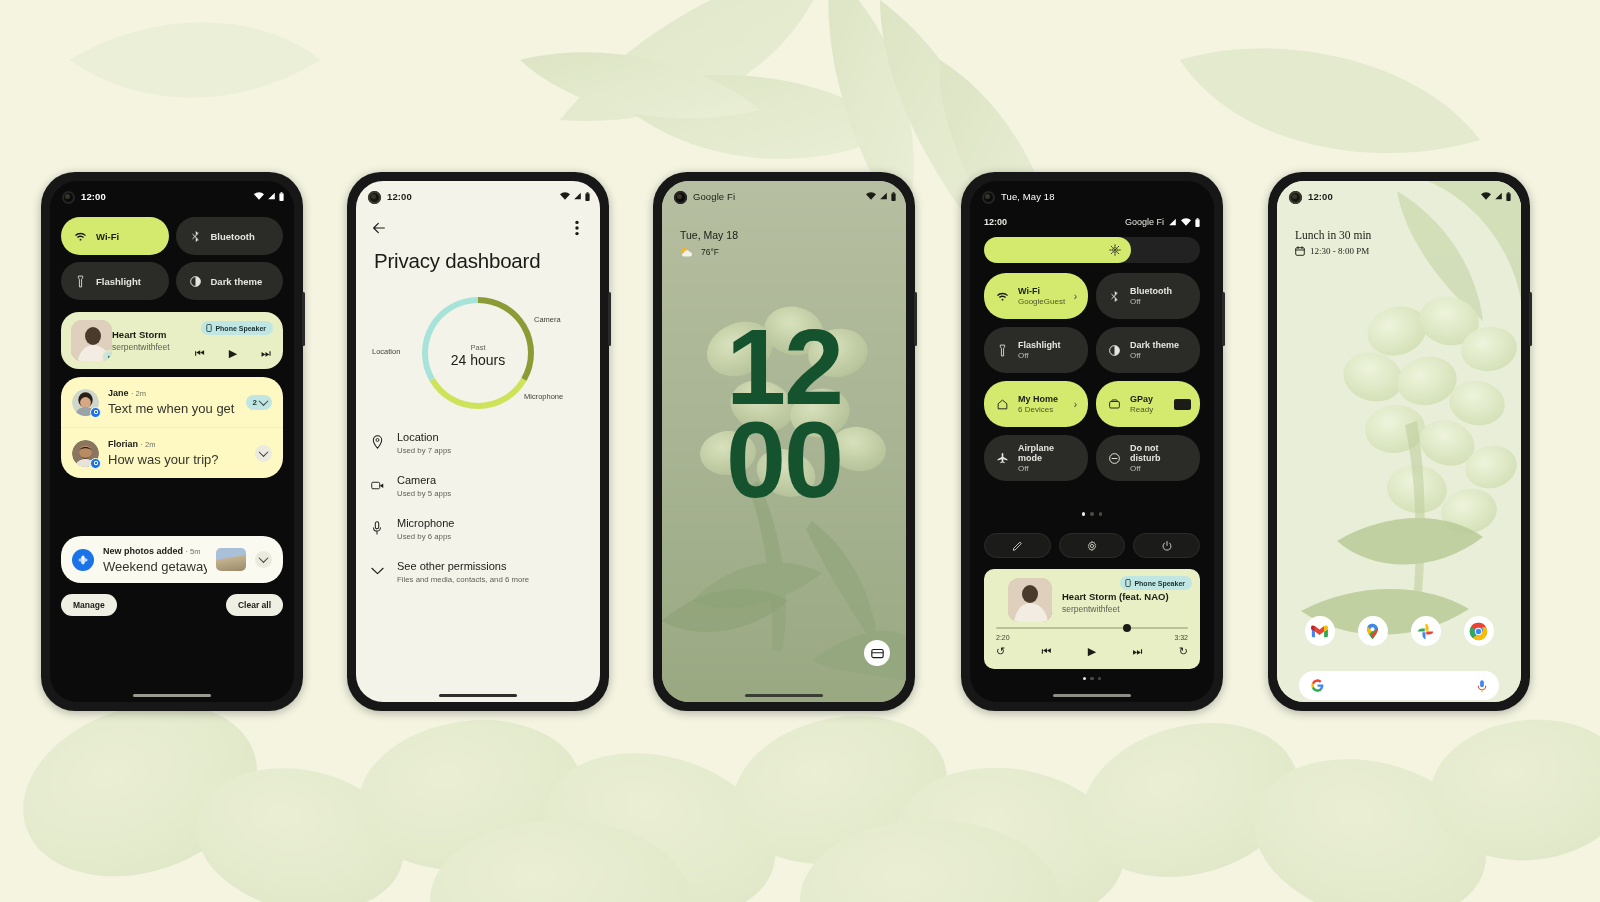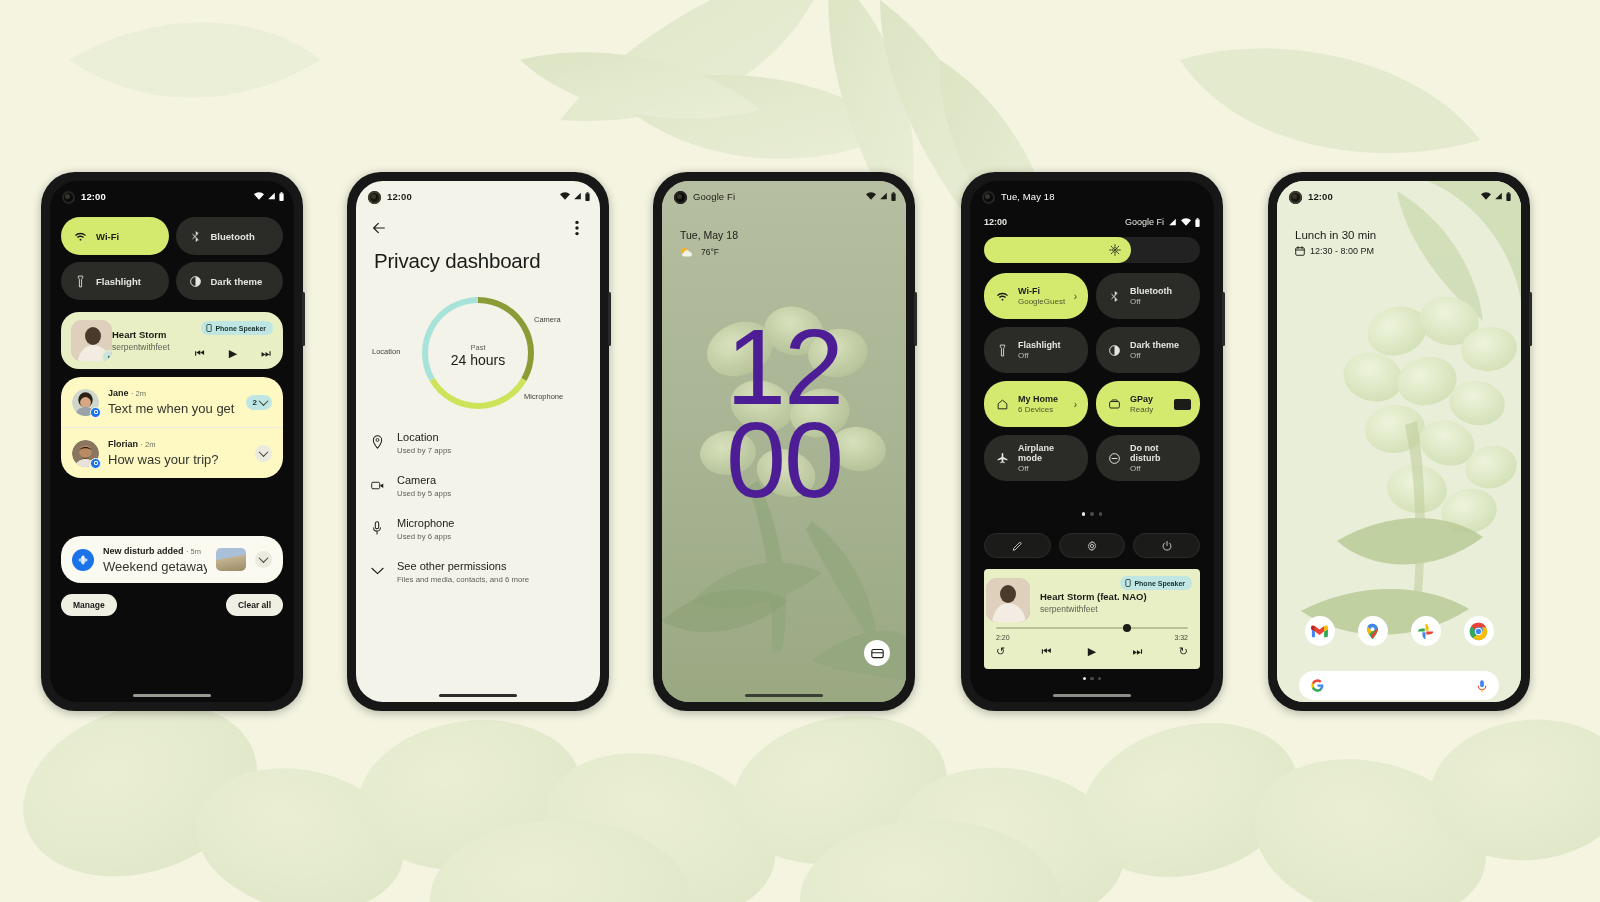--- a/index.html
+++ b/index.html
@@ -146,21 +146,21 @@
   .p2-rt { font-size:11px; color:#1b1c17; }
   .p2-rs { font-size:7.8px; color:#5f6257; margin-top:3px; }
 
   
   #phone3 { left:653px; top:172px; width:262px; height:539px; }
   #p3-screen { background:#b9c0a4; }
   .lock-date { position:absolute; top:48px; left:18px; font-size:10.5px; color:#1b1c17; font-weight:500;}
   .lock-weather { position:absolute; top:66px; left:18px; font-size:8.5px; color:#1b1c17;
                   display:flex; align-items:center; gap:9px; }
   .lock-clock { position:absolute; top:140px; left:0; right:0; text-align:center;
-                font-size:108px; line-height:.86; color:#4c1d95; font-weight:400; letter-spacing:-2px; }
+                font-size:108px; line-height:.86; color:#14532d; font-weight:700; letter-spacing:-2px; }
   .lock-wallet { position:absolute; right:16px; bottom:36px; width:26px; height:26px; border-radius:50%;
                  background:#fff; display:flex; align-items:center; justify-content:center; }
 
   
   #phone4 { left:961px; top:172px; width:262px; height:539px; }
   #p4-screen { background:#0b0b0b; }
   .p4-sb2 { position:absolute; top:30px; left:0; right:0; height:22px; display:flex;
             align-items:center; padding:0 14px; color:#e9e9e2; font-size:9px; font-weight:600; }
   .p4-sb2 .r { margin-left:auto; display:flex; align-items:center; gap:4px; font-weight:500;}
   .bright {
@@ -179,37 +179,37 @@
   .qs4tile .arrow { position:absolute; right:11px; font-size:10px; opacity:.85; }
   .qs4tile .card-ic { position:absolute; right:9px; width:17px; height:11px; border-radius:2px;
                       background:#1b1c17; }
   .pagedots { position:absolute; top:331px; left:0; right:0; display:flex; justify-content:center; gap:5px; }
   .pagedots i { width:3.5px; height:3.5px; border-radius:50%; background:#4a4b45; display:block; }
   .pagedots i.act { background:#e7e7df; }
   .p4-actions { position:absolute; top:352px; left:14px; right:14px; display:flex; gap:8px; }
   .p4-actions div { flex:1; height:25px; border-radius:13px; background:#1b1b19;
                     border:1px solid #2c2d29; display:flex; align-items:center; justify-content:center; }
   .p4-media { position:absolute; left:14px; right:14px; top:388px; height:100px;
-              background:#E8EFC4; border-radius:4px; padding:9px 2px; }
+              background:#E8EFC4; border-radius:10px; padding:9px 24px; }
   .p4-art { width:44px; height:44px; border-radius:11px; position:relative;
             background:linear-gradient(150deg,#e4d5c2,#c9b49c 55%,#8d7c68); overflow:hidden;}
   .p4-seek { position:absolute; left:12px; right:12px; top:58px; height:2px; background:#b9c195; border-radius:2px; }
   .p4-seek .knob { position:absolute; left:66%; top:-3px; width:8px; height:8px; border-radius:50%; background:#1b1c17; }
   .p4-times { position:absolute; left:12px; right:12px; top:65px; display:flex;
               justify-content:space-between; font-size:7px; color:#3f4236; }
   .p4-mctrls { position:absolute; left:12px; right:12px; top:76px; display:flex;
                justify-content:space-between; align-items:center; color:#1b1c17; }
   .p4-dots { position:absolute; left:0; right:0; bottom:22px; display:flex; justify-content:center; gap:4px; }
   .p4-dots i { width:3.5px; height:3.5px; border-radius:50%; background:#4a4b45; }
   .p4-dots i.act { background:#e7e7df; }
 
   
   #phone5 { left:1268px; top:172px; width:262px; height:539px; }
   #p5-screen { background:#e7ecd3; }
-  .at-a-glance { position:absolute; top:48px; left:18px; }
+  .at-a-glance { position:absolute; top:48px; left:18px;font-family:Liberation Serif, serif; }
   .aag-1 { font-size:11.5px; color:#1b1c17; }
   .aag-2 { font-size:9px; color:#1b1c17; margin-top:5px; display:flex; align-items:center; gap:5px;}
   .weather-w { position:absolute; left:24px; top:268px; width:92px; height:92px; border-radius:50%;
                background:rgba(238,243,214,.78); display:flex; align-items:center; justify-content:center; }
   .weather-w .deg { font-size:30px; color:#3d4a22; font-weight:600; letter-spacing:-1px;
                     position:relative; left:6px; top:-7px;}
   .dock { position:absolute; left:0; right:0; top:435px; display:flex; justify-content:space-around;
           padding:0 16px; }
   .appic { width:30px; height:30px; border-radius:50%; background:#fff;
            display:flex; align-items:center; justify-content:center; }
@@ -389,21 +389,21 @@
     <div class="notif-single">
       <span class="photos-ic">
         <svg width="12" height="12" viewBox="0 0 24 24">
             <path d="M12 3c2 0 3.5 2 3.5 4.5S14 12 12 12s-3.5-2-3.5-4.5S10 3 12 3Z" fill="#fff" opacity=".95"></path>
             <path d="M21 12c0 2-2 3.5-4.5 3.5S12 14 12 12s2-3.5 4.5-3.5S21 10 21 12Z" fill="#fff" opacity=".75"></path>
             <path d="M12 21c-2 0-3.5-2-3.5-4.5S10 12 12 12s3.5 2 3.5 4.5S14 21 12 21Z" fill="#fff" opacity=".85"></path>
             <path d="M3 12c0-2 2-3.5 4.5-3.5S12 10 12 12s-2 3.5-4.5 3.5S3 14 3 12Z" fill="#fff" opacity=".65"></path>
           </svg>
       </span>
       <div class="notif-body">
-        <div class="notif-head"><b>New disturb added</b> <span class="t">· <span>5m</span></span></div>
+        <div class="notif-head"><b>New photos added</b> <span class="t">· <span>5m</span></span></div>
         <div class="notif-text">Weekend getaway</div>
       </div>
       <div class="thumb"></div>
       <div class="expander">
           <i class="chev"></i>
         </div>
     </div>
 
     <div class="shade-actions">
       <div class="pillbtn">Manage</div>

